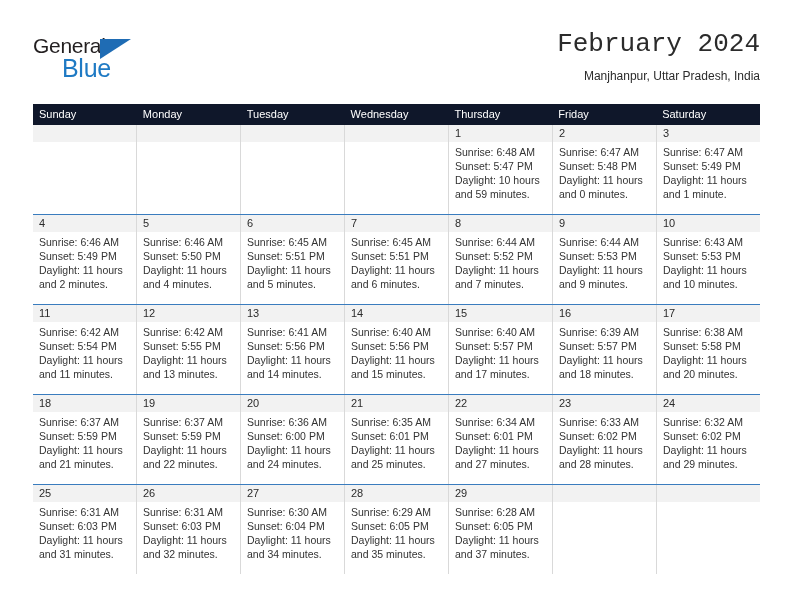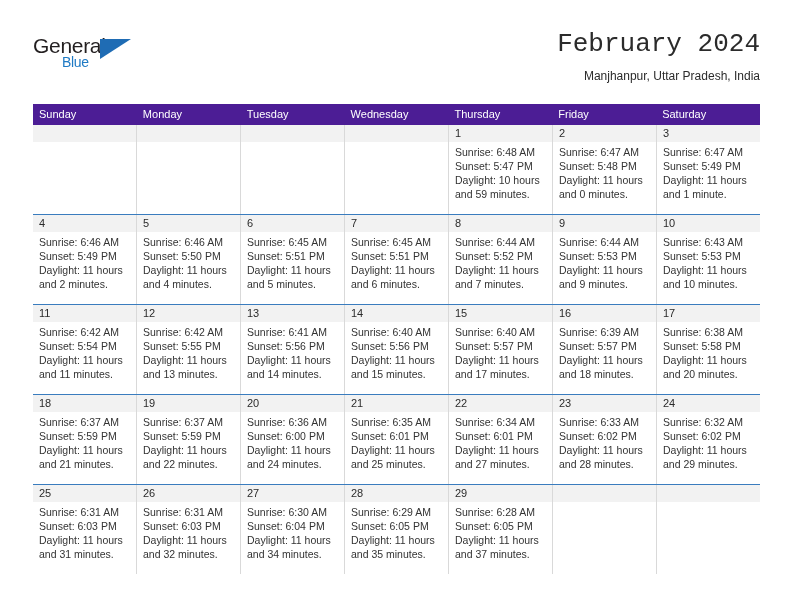--- a/index.html
+++ b/index.html
@@ -53,21 +53,21 @@
     top: 5px;
     width: 0;
     height: 0;
     border-left: 31px solid #1f6cb4;
     border-bottom: 20px solid transparent;
   }
   .logo-blue {
     position: absolute;
     left: 29px;
     top: 20px;
-    font-size: 14px;
+    font-size: 25px;
     letter-spacing: -0.3px;
     color: #1f7ac4;
     font-family: "Liberation Sans", sans-serif;
   }
 
   .title-block {
     position: absolute;
     right: 0;
     top: 0;
     text-align: right;
@@ -90,21 +90,21 @@
   
   .calendar {
     position: absolute;
     left: 33px;
     top: 104px;
     width: 727px;
   }
 
   .dow-row {
     display: flex;
-    background: #4c1d95;
+    background: #0f172a;
     height: 21px;
   }
   .dow {
     flex: 1 1 0;
     color: #ffffff;
     font-size: 11px;
     line-height: 21px;
     padding-left: 6px;
     box-sizing: border-box;
     white-space: nowrap;

